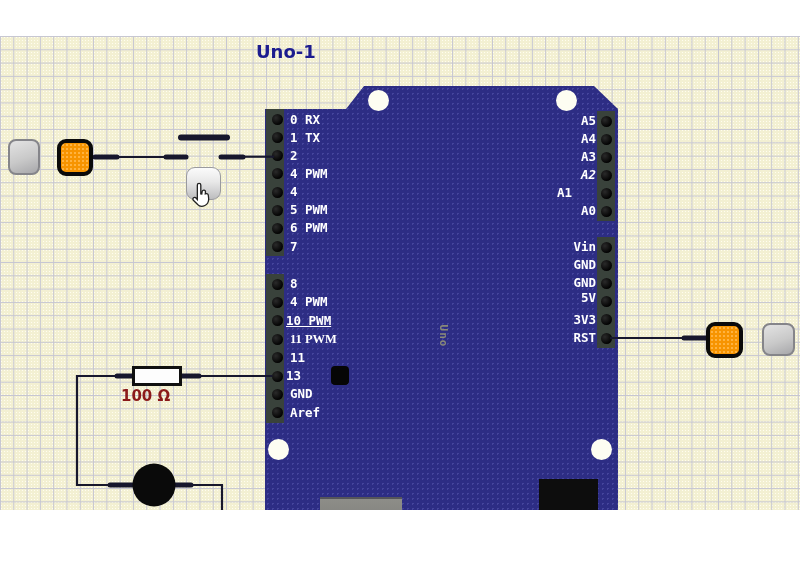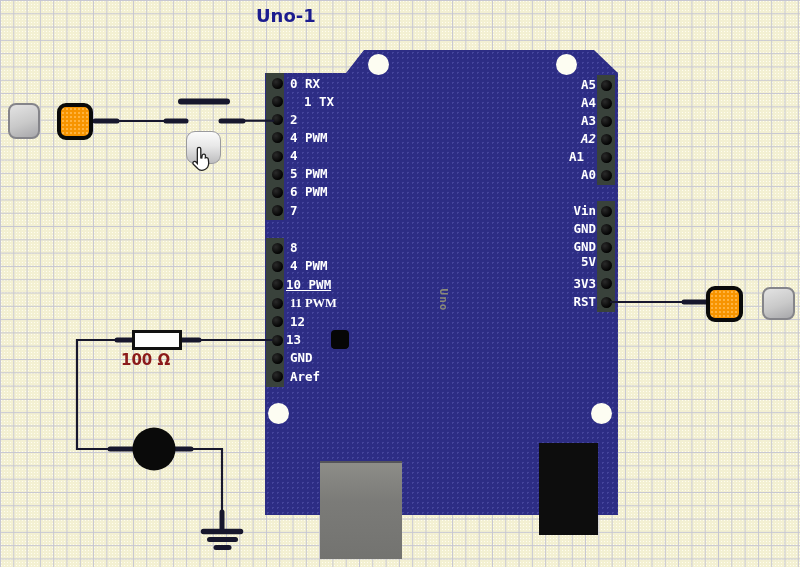--- a/index.html
+++ b/index.html
@@ -1,24 +1,25 @@
 <!DOCTYPE html>
 <html><head>
 <meta charset="utf-8">
 <style>
   html,body{margin:0;padding:0;}
   .canvas{
-    position:relative; width:800px; height:567px; overflow:hidden;
+    position:relative; width:800px; height:474px; overflow:hidden;
     background-color:#f3f0d2;
     background-image:
       linear-gradient(#c6c6d2 1px, transparent 1px),
       linear-gradient(90deg, #c6c6d2 1px, transparent 1px),
       radial-gradient(#fffdf0 0.7px, transparent 0.7px);
     background-size:13.3px 13.3px, 13.3px 13.3px, 3px 3px;
     font-family:"DejaVu Sans", sans-serif;
+    margin-top:36px;
   }
   .board{
     position:absolute; left:0; top:0; width:800px; height:567px;
     clip-path:polygon(265px 73px,346px 73px,364px 50px,594px 50px,618px 73px,618px 515px,265px 515px);
     background-color:#2d2d84;
     background-image:radial-gradient(#45459c 1px, transparent 1px);
     background-size:5px 5px;
     z-index:1;
   }
   .strip{position:absolute; background:#39423b; z-index:3;}
@@ -79,21 +80,21 @@
   <div class="onboard-led"></div>
   <div class="board-name">Uno</div>
 
   <div class="usb"></div>
   <div class="jack"></div>
 
   <div id="pins">
       <div class="pin-dot" style="left: 271.5px; top: 78px;"></div>
       <div class="pin-label" style="left: 290px; top: 75.5px;">0 RX</div>
       <div class="pin-dot" style="left: 271.5px; top: 96.15px;"></div>
-      <div class="pin-label" style="left: 304px; top: 93.65px;">1 TX</div>
+      <div class="pin-label" style="left: 290px; top: 93.65px;">1 TX</div>
       <div class="pin-dot" style="left: 271.5px; top: 114.3px;"></div>
       <div class="pin-label" style="left: 290px; top: 111.8px;">2</div>
       <div class="pin-dot" style="left: 271.5px; top: 132.45px;"></div>
       <div class="pin-label" style="left: 290px; top: 129.95px;">4 PWM</div>
       <div class="pin-dot" style="left: 271.5px; top: 150.6px;"></div>
       <div class="pin-label" style="left: 290px; top: 148.1px;">4</div>
       <div class="pin-dot" style="left: 271.5px; top: 168.75px;"></div>
       <div class="pin-label" style="left: 290px; top: 166.25px;">5 PWM</div>
       <div class="pin-dot" style="left: 271.5px; top: 186.9px;"></div>
       <div class="pin-label" style="left: 290px; top: 184.4px;">6 PWM</div>
@@ -101,37 +102,37 @@
       <div class="pin-label" style="left: 290px; top: 202.55px;">7</div>
       <div class="pin-dot" style="left: 271.5px; top: 242.5px;"></div>
       <div class="pin-label" style="left: 290px; top: 240px;">8</div>
       <div class="pin-dot" style="left: 271.5px; top: 260.9px;"></div>
       <div class="pin-label" style="left: 290px; top: 258.4px;">4 PWM</div>
       <div class="pin-dot" style="left: 271.5px; top: 279.3px;"></div>
       <div class="pin-label" style="left: 286px; top: 276.8px; text-decoration: underline;">10 PWM</div>
       <div class="pin-dot" style="left: 271.5px; top: 297.7px;"></div>
       <div class="pin-label" style="left: 290px; top: 295.2px; font-family: Liberation Serif, serif;">11 PWM</div>
       <div class="pin-dot" style="left: 271.5px; top: 316.1px;"></div>
-      <div class="pin-label" style="left: 290px; top: 313.6px;">12</div>
+      <div class="pin-label" style="left: 290px; top: 313.6px;">11</div>
       <div class="pin-dot" style="left: 271.5px; top: 334.5px;"></div>
       <div class="pin-label" style="left: 286px; top: 332px;">13</div>
       <div class="pin-dot" style="left: 271.5px; top: 352.9px;"></div>
       <div class="pin-label" style="left: 290px; top: 350.4px;">GND</div>
       <div class="pin-dot" style="left: 271.5px; top: 371.3px;"></div>
       <div class="pin-label" style="left: 290px; top: 368.8px;">Aref</div>
       <div class="pin-dot" style="left: 600.5px; top: 79.5px;"></div>
       <div class="pin-label right" style="left: 534px; width: 62px; top: 77px;">A5</div>
       <div class="pin-dot" style="left: 600.5px; top: 97.5px;"></div>
       <div class="pin-label right" style="left: 534px; width: 62px; top: 95px;">A4</div>
       <div class="pin-dot" style="left: 600.5px; top: 115.5px;"></div>
       <div class="pin-label right" style="left: 534px; width: 62px; top: 113px;">A3</div>
       <div class="pin-dot" style="left: 600.5px; top: 133.5px;"></div>
       <div class="pin-label right" style="left: 534px; width: 62px; top: 131px; font-style: italic;">A2</div>
       <div class="pin-dot" style="left: 600.5px; top: 151.5px;"></div>
-      <div class="pin-label right" style="left: 522px; width: 62px; top: 149px;">A1</div>
+      <div class="pin-label right" style="left: 510px; width: 62px; top: 149px;">A1</div>
       <div class="pin-dot" style="left: 600.5px; top: 169.5px;"></div>
       <div class="pin-label right" style="left: 534px; width: 62px; top: 167px;">A0</div>
       <div class="pin-dot" style="left: 600.5px; top: 205.5px;"></div>
       <div class="pin-label right" style="left: 534px; width: 62px; top: 203px;">Vin</div>
       <div class="pin-dot" style="left: 600.5px; top: 223.7px;"></div>
       <div class="pin-label right" style="left: 534px; width: 62px; top: 221.2px;">GND</div>
       <div class="pin-dot" style="left: 600.5px; top: 241.9px;"></div>
       <div class="pin-label right" style="left: 534px; width: 62px; top: 239.4px;">GND</div>
       <div class="pin-dot" style="left: 600.5px; top: 260.1px;"></div>
       <div class="pin-label right" style="left: 534px; width: 62px; top: 254px;">5V</div>

